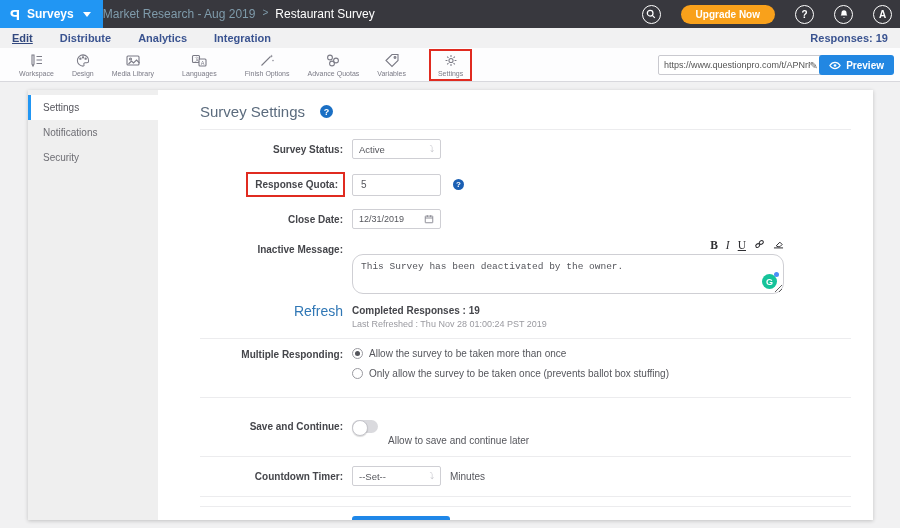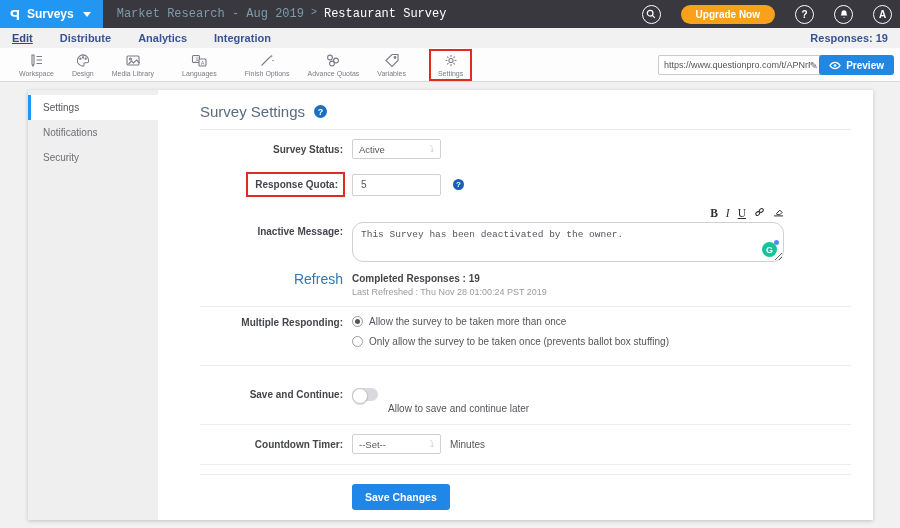--- a/index.html
+++ b/index.html
@@ -5,21 +5,21 @@
   * { box-sizing: border-box; margin: 0; padding: 0; }
   html,body { width:900px; height:528px; }
   body { background:#f1f1f2; font-family:"Liberation Sans", sans-serif; overflow:hidden; position:relative; }
 
   
   .header { height:28px; background:#38383e; display:flex; align-items:center; }
   .logo-block { background:#2196f3; height:28px; display:flex; align-items:center; padding:0 12px 0 10px; gap:7px; cursor:pointer; }
   .logo-glyph { color:#fff; font-weight:bold; font-size:15px; transform:scaleX(-1); display:inline-block; }
   .product-name { color:#fff; font-size:12px; font-weight:bold; }
   .caret-down { width:0; height:0; border-left:4px solid transparent; border-right:4px solid transparent; border-top:5px solid #fff; margin-left:2px; }
-  .breadcrumb { margin-left:14px; font-size:12px; display:flex; align-items:flex-start; gap:7px;font-family:Liberation Mono, monospace; }
+  .breadcrumb { margin-left:0; font-size:12px; display:flex; align-items:flex-start; gap:7px; }
   .bc-parent { color:#7f9bab; cursor:pointer; }
   .bc-sep { color:#7f9bab; font-size:10px; }
   .bc-current { color:#ffffff; }
   .header-right { margin-left:auto; display:flex; align-items:center; gap:20px; padding-right:8px; }
   .circle-btn { width:19px; height:19px; border:1.6px solid #fff; border-radius:50%; color:#fff; display:flex; align-items:center; justify-content:center; font-size:10px; font-weight:bold; cursor:pointer; flex-shrink:0; }
   .upgrade-btn { background:#f9a11b; color:#fff; font-size:10px; font-weight:bold; border:none; border-radius:10px; padding:4px 15px; cursor:pointer; }
 
   
   .nav-row { height:20px; display:flex; align-items:center; padding:0 12px; }
   .nav-item { color:#3a5390; font-size:11px; font-weight:bold; margin-right:27px; cursor:pointer; text-decoration:none; }
@@ -38,21 +38,21 @@
   .pencil-icon { font-size:10px; color:#666; cursor:pointer; }
   .preview-btn { position:absolute; right:6px; top:7px; height:20px; background:#2287e2; color:#fff; border:none; border-radius:3px; font-size:10px; font-weight:bold; display:flex; align-items:center; gap:5px; padding:0 10px; cursor:pointer; }
 
   
   .card { position:absolute; left:28px; top:90px; width:845px; height:430px; background:#fff; box-shadow:0 1px 4px rgba(0,0,0,.2); display:flex; }
   .side { width:130px; background:#efefef; padding-top:5px; flex-shrink:0; }
   .side-item { height:25px; display:flex; align-items:center; padding-left:15px; font-size:10px; color:#6e6e74; cursor:pointer; }
   .side-item.active { background:#fff; border-left:3px solid #2196f3; padding-left:12px; color:#55555c; }
 
   .main { flex:1; padding:13px 22px 0 42px; overflow:hidden; }
-  .page-title-row { display:flex; align-items:center; gap:9px; }
+  .page-title-row { display:flex; align-items:center; gap:15px; }
   .page-title { font-size:15px; color:#5b6b7d; font-weight:normal; }
   .help-circle { width:13px; height:13px; border-radius:50%; background:#1a6fc4; color:#fff; font-size:9px; font-weight:bold; display:flex; align-items:center; justify-content:center; cursor:pointer; }
   .help-circle.sm { width:11px; height:11px; font-size:8px; background:#1a5fb4; }
   .divider { border-bottom:1px solid #ececee; margin:9px 0; }
 
   .frow { display:flex; align-items:center; margin-bottom:10px; }
   .frow.top { align-items:flex-start; }
   .flabel { width:152px; text-align:right; font-size:10px; font-weight:bold; color:#45464b; padding-right:9px; flex-shrink:0; line-height:13px; }
   .red-outline { display:inline-block; border:2px solid #e02b20; padding:4px 5px 4px 7px; }
 
@@ -232,24 +232,34 @@
     </div>
 
     
     <div class="frow" style="margin-top:13px;">
       <span class="flabel" style="padding-right:7px;"><span class="red-outline">Response Quota:</span></span>
       <input class="text-input" value="5" style="">
       <span class="help-circle sm" style="margin-left:12px;">?</span>
     </div>
 
     
+    <div class="frow" style="margin-top:12px;">
+      <span class="flabel">Close Date:</span>
+      <div class="date-box">
+        <span>12/31/2019</span>
+        <svg width="10" height="10" viewBox="0 0 12 12" style="stroke:#7b7b86;fill:none;stroke-width:1;">
+            <rect x="1.5" y="2.5" width="9" height="8" rx="0.5"></rect>
+            <path d="M1.5 4.8h9M4 1.5v2M8 1.5v2"></path>
+          </svg>
+      </div>
+    </div>
 
     
     <div class="frow top" style="margin-top:8px; margin-bottom:7px;">
-      <span class="flabel" style="margin-top:18px;">Inactive Message:</span>
+      <span class="flabel" style="margin-top:4px;">Inactive Message:</span>
       <div class="editor-wrap">
         <div class="editor-tools">
           <span class="et b">B</span>
           <span class="et i">I</span>
           <span class="et u">U</span>
           <span class="et">
             <svg width="11" height="10" viewBox="0 0 12 11" style="stroke:#2f2f33;fill:none;stroke-width:1.1;">
                 <ellipse cx="4" cy="7.2" rx="2.3" ry="1.8" transform="rotate(-38 4 7.2)"></ellipse>
                 <ellipse cx="8" cy="3.8" rx="2.3" ry="1.8" transform="rotate(-38 8 3.8)"></ellipse>
               </svg>

